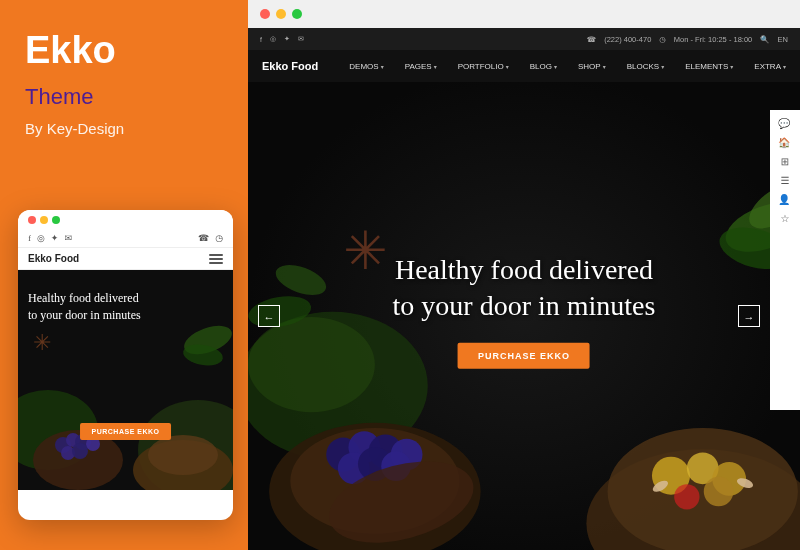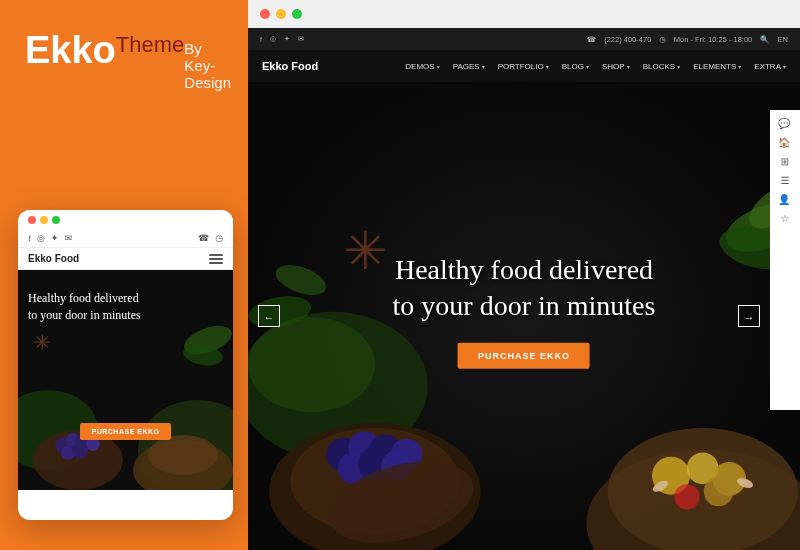--- a/index.html
+++ b/index.html
@@ -13,38 +13,38 @@
     }
 
     
     .left-panel {
       position: absolute;
       left: 0; top: 0;
       width: 224px;
       height: 550px;
       background-color: #F07820;
       display: flex;
-      flex-direction: row;
+      flex-direction: column;
       padding: 30px 25px;
     }
 
     .brand-title {
       font-size: 38px;
       font-weight: 800;
       color: #fff;
       line-height: 1.1;
       font-family: Arial, sans-serif;
     }
 
     .brand-subtitle {
       font-size: 22px;
       font-weight: 400;
-      color: #7f1d1d;
-      font-family: Arial, sans-serif;
-      margin-top: 2px;
+      color: #4c1d95;
+      font-family: Arial, sans-serif;
+      margin-top: 12px;
     }
 
     .brand-by {
       font-size: 15px;
       color: #fff;
       margin-top: 10px;
       font-family: Arial, sans-serif;
       opacity: 0.9;
     }
 
@@ -241,21 +241,21 @@
 
     .nav-logo {
       font-size: 11px;
       font-weight: 700;
       color: #fff;
       font-family: Arial, sans-serif;
     }
 
     .nav-items {
       display: flex;
-      gap: 13px;
+      gap: 21px;
       align-items: center;
     }
 
     .nav-item {
       font-size: 8px;
       color: #ddd;
       font-family: Arial, sans-serif;
       display: flex;
       align-items: center;
       gap: 2px;

